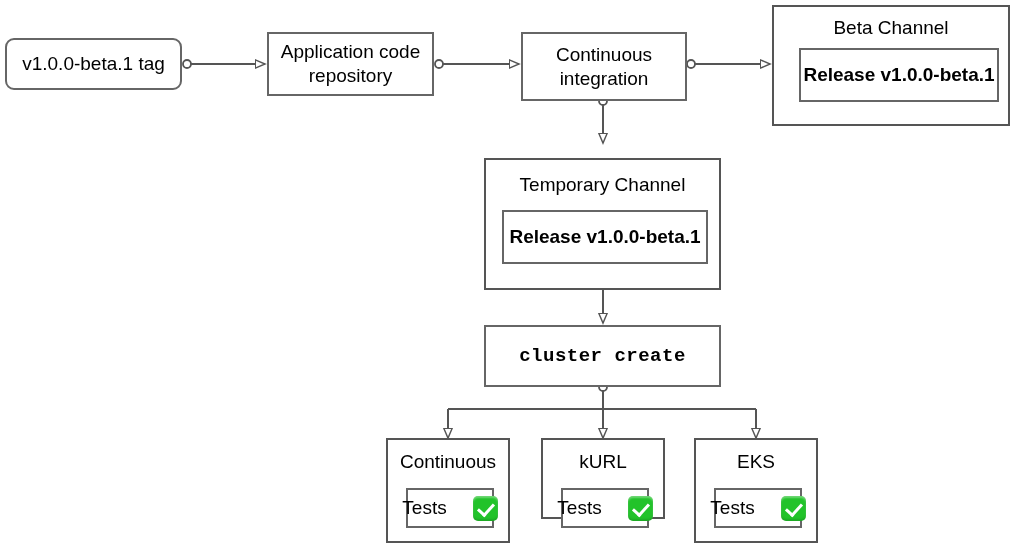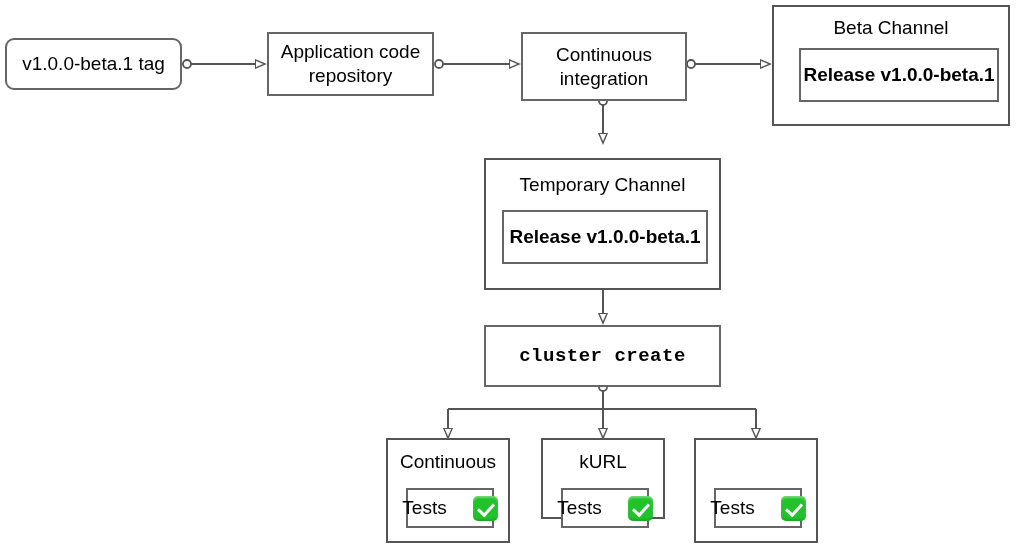--- a/index.html
+++ b/index.html
@@ -222,19 +222,20 @@
 
   <div class="platform-box" style="left:541px; top:438px; width:124px; height:81px;">
     <div class="platform-title">kURL</div>
     <div class="tests-box" style="left:18px; top:48px; width:88px; height:40px;">
       <span class="tests-label">Tests</span>
       <span class="check-icon"></span>
     </div>
   </div>
 
   <div class="platform-box" style="left:694px; top:438px; width:124px; height:105px;">
+    <div class="platform-title">EKS</div>
     <div class="tests-box" style="left:18px; top:48px; width:88px; height:40px;">
       <span class="tests-label">Tests</span>
       <span class="check-icon"></span>
     </div>
   </div>
 
 </div>
 
 </body></html>

